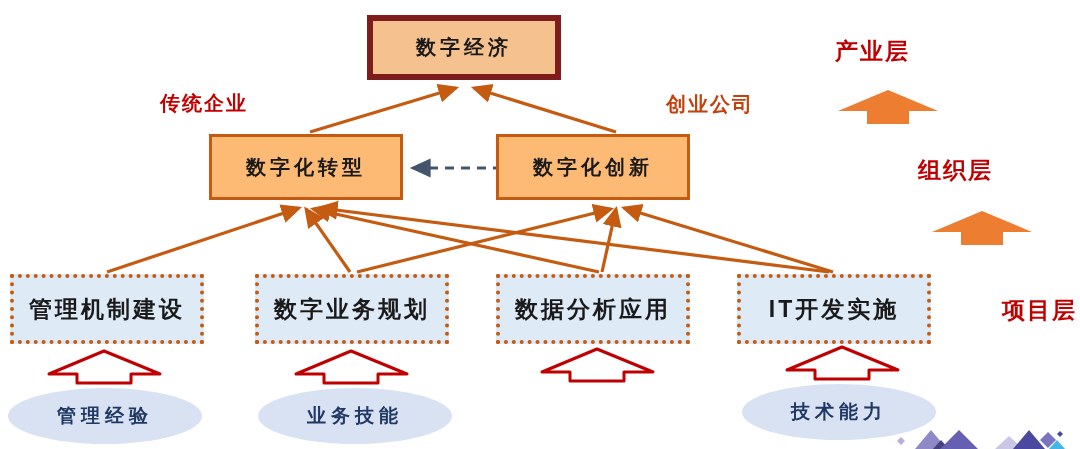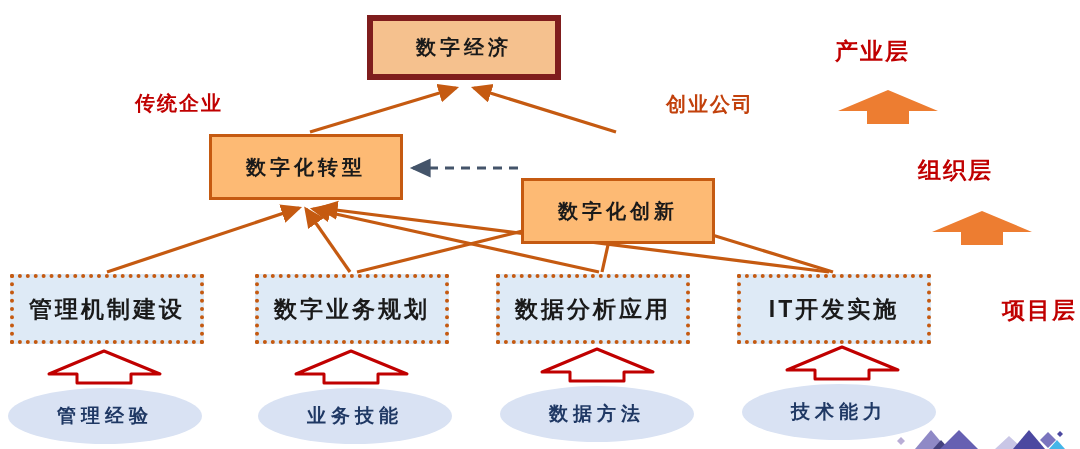--- a/index.html
+++ b/index.html
@@ -21,21 +21,21 @@
   }
   .node-top{
     left:367px;top:15px;width:194px;height:65px;
     background:#F5C18E;border:6px solid #7f1d1d;font-size:20px;
   }
   .node-green{
     background:#fdba74;border:3px solid #C55A11;
     width:194px;height:66px;top:134px;font-size:20px;
   }
   .node-transform{left:209px;}
-  .node-innovation{left:521px;margin-top:44px;}
+  .node-innovation{left:496px;}
   .node-project{
     background:#DEEAF6;border:4px dotted #C55A11;
     width:194px;height:70px;top:274px;font-size:23px;letter-spacing:3px;
   }
   .ellipse{
     position:absolute;
     width:194px;height:56px;top:388px;
     background:#D9E2F3;border-radius:50%;
     display:flex;align-items:center;justify-content:center;
     font-weight:bold;font-size:19px;color:#1F3864;letter-spacing:5px;
@@ -76,21 +76,21 @@
     <line x1="602" y1="272" x2="616" y2="209" stroke="#C55A11" stroke-width="3.2" marker-end="url(#ah)"></line>
     <line x1="833" y1="272" x2="624" y2="208" stroke="#C55A11" stroke-width="3.2" marker-end="url(#ah)"></line>
 
     <line x1="518" y1="168" x2="413" y2="168" stroke="#44546A" stroke-width="3.2" stroke-dasharray="9,7" marker-end="url(#ahd)"></line>
   </svg>
 
   <div class="node node-top">数字经济</div>
   <div class="node node-green node-transform">数字化转型</div>
   <div class="node node-green node-innovation">数字化创新</div>
 
-  <div class="side-label red-text" style="left:135px;top:90px;">传统企业</div>
+  <div class="side-label red-text" style="left:160px;top:90px;">传统企业</div>
   <div class="side-label blue-text" style="left:666px;top:91px;">创业公司</div>
 
   <div class="layer-label" style="left:815px;top:36px;margin-left:20px;">产业层</div>
   <div class="layer-label" style="left:918px;top:155px;">组织层</div>
   <div class="layer-label" style="left:1002px;top:295px;">项目层</div>
 
   <svg class="abs" style="left:838px;top:90px;" width="100" height="34" viewBox="0 0 100 34">
     <polygon points="0,21 50,0 100,21 71,21 71,34 29,34 29,21" fill="#ED7D31"></polygon>
   </svg>
   <svg class="abs" style="left:932px;top:211px;" width="100" height="34" viewBox="0 0 100 34">
@@ -110,21 +110,20 @@
   </svg>
   <svg class="abs" style="left:540px;top:346px;" width="115" height="37" viewBox="0 0 115 37">
     <polygon points="2,26 57,3 113,26 84,26 84,35 30,35 30,26" fill="#ffffff" stroke="#C00000" stroke-width="3" stroke-linejoin="round"></polygon>
   </svg>
   <svg class="abs" style="left:785px;top:344px;" width="115" height="37" viewBox="0 0 115 37">
     <polygon points="2,26 57,3 113,26 84,26 84,35 30,35 30,26" fill="#ffffff" stroke="#C00000" stroke-width="3" stroke-linejoin="round"></polygon>
   </svg>
 
   <div class="ellipse" style="left:258px;">业务技能</div>
   <div class="ellipse" style="left:8px;">管理经验</div>
-  <div class="ellipse" style="left:500px;top:386px;">数据方法</div>
   <div class="ellipse" style="left:742px;top:384px;">技术能力</div>
 
   <svg class="abs" style="left:890px;top:425px;" width="190" height="24" viewBox="890 425 190 24">
     <polygon points="901,437 905,441 901,445 897,441" fill="#B9AED6"></polygon>
     <polygon points="915,449 931,430 947,449" fill="#8F89C6"></polygon>
     <polygon points="933,449 941,440 949,449" fill="#45427F"></polygon>
     <polygon points="940,449 959,430 978,449" fill="#6660B2"></polygon>
     <polygon points="995,449 1009,436 1023,449" fill="#C9C6E6"></polygon>
     <polygon points="1013,449 1029,430 1045,449" fill="#4B48A0"></polygon>
     <polygon points="1048,432 1056,440 1048,448 1040,440" fill="#7A74BE"></polygon>

